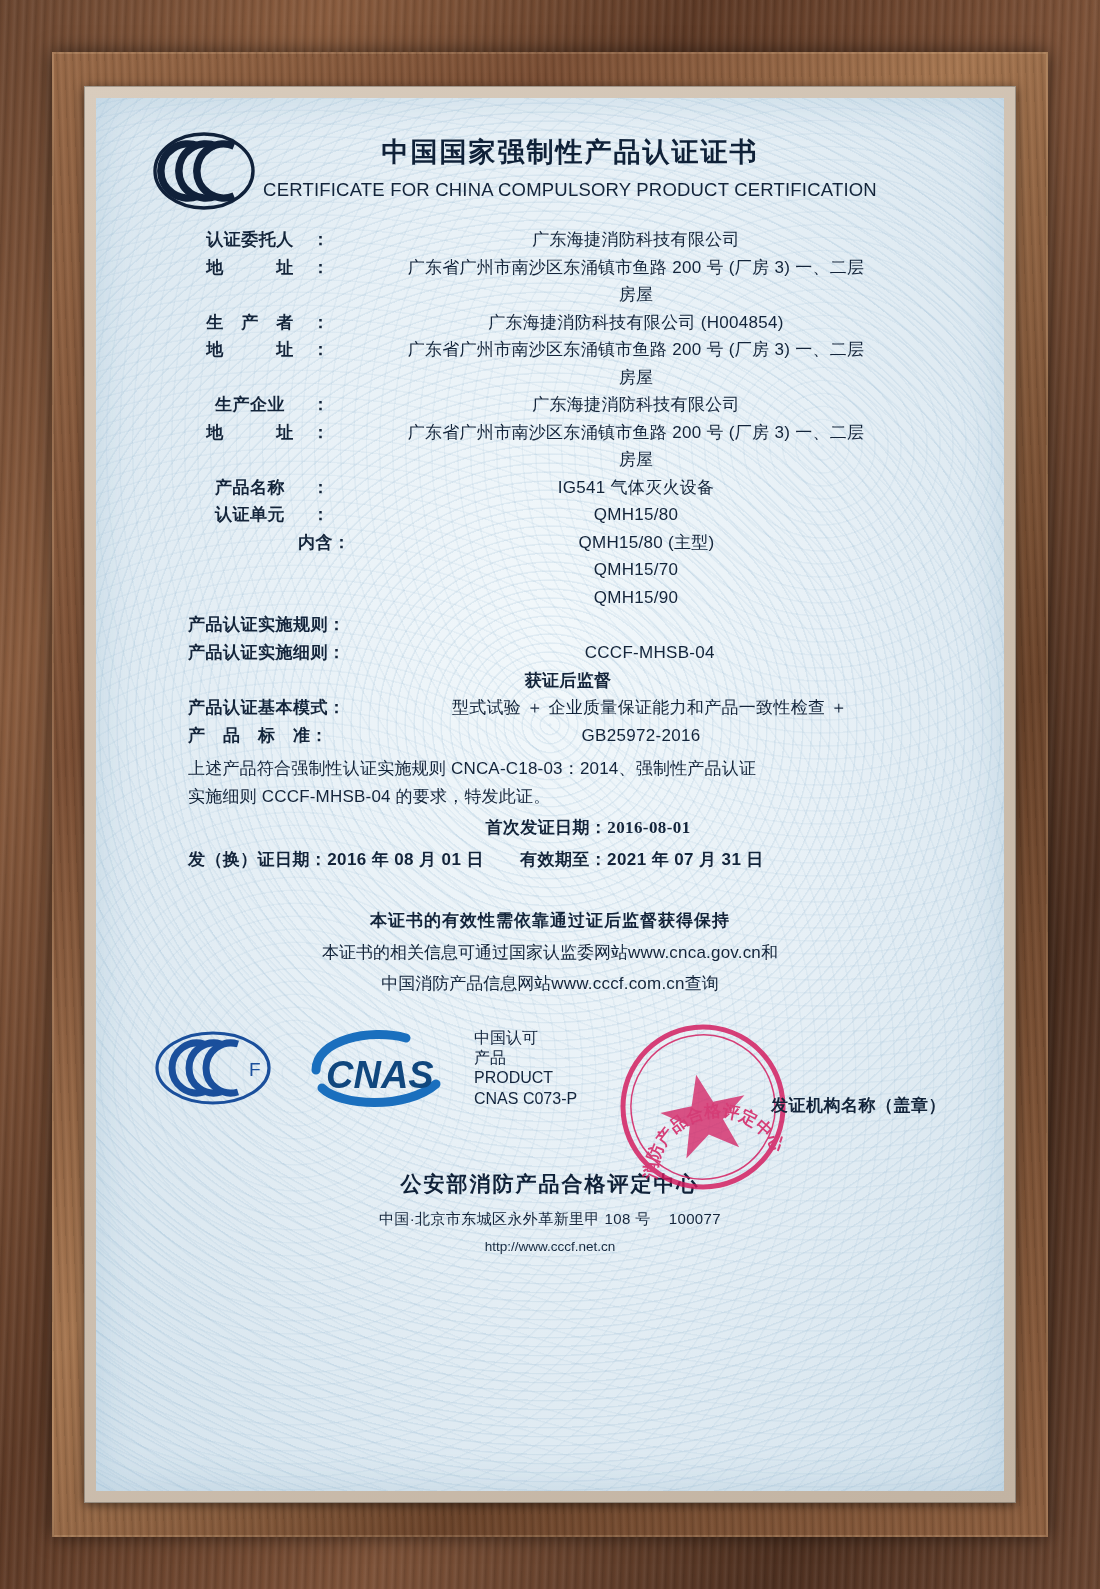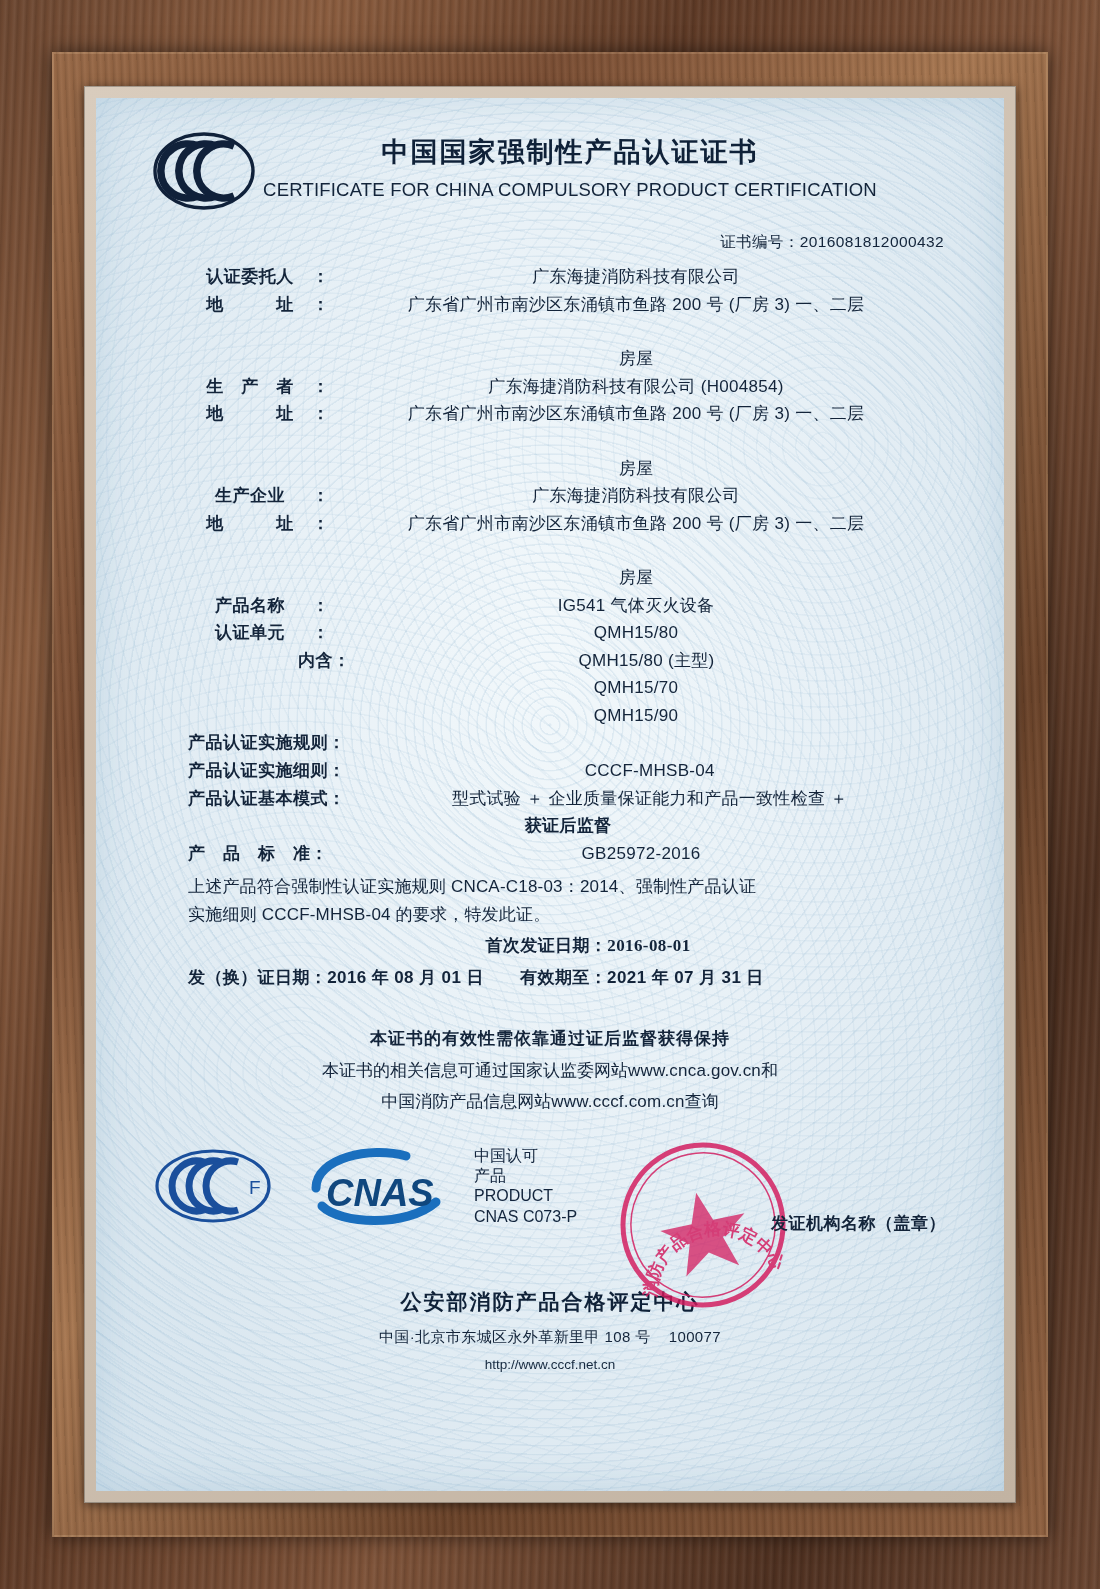--- a/index.html
+++ b/index.html
@@ -130,21 +130,21 @@
     font-weight: bold;
     letter-spacing: 0.5px;
     white-space: nowrap;
   }
   .colon { flex: 0 0 auto; width: 12px; font-weight: bold; }
   .val {
     flex: 1 1 auto;
     letter-spacing: 0.3px;
   }
   .val.cont { padding-left: 0; }
-  .indent-row { padding-left: 136px; margin-top: 27px; }
+  .indent-row { padding-left: 136px; }
   .sub-row { padding-left: 110px; }
   .sub-row .lbl2 {
     font-weight: bold;
     letter-spacing: 0.5px;
   }
 
   .statement {
     margin-top: 6px;
     font-size: 17px;
     line-height: 1.62;
@@ -250,23 +250,20 @@
         <svg class="cc-logo" viewBox="0 0 104 82">
           <ellipse cx="52" cy="41" rx="49" ry="37" fill="none" stroke="#10213a" stroke-width="3.4"></ellipse>
           <path d="M46 16 A27 27 0 1 0 46 66" fill="none" stroke="#10213a" stroke-width="7.5" stroke-linecap="butt"></path>
           <path d="M64 16 A27 27 0 1 0 64 66" fill="none" stroke="#10213a" stroke-width="7.5" stroke-linecap="butt"></path>
           <path d="M82 16 A27 27 0 1 0 82 66" fill="none" stroke="#10213a" stroke-width="7.5" stroke-linecap="butt"></path>
         </svg>
         <div class="title-zh">中国国家强制性产品认证证书</div>
         <div class="title-en">CERTIFICATE FOR CHINA COMPULSORY PRODUCT CERTIFICATION</div>
       </div>
 
-      <div class="cert-no">
-        <span>证书编号：</span><span>2016081812000432</span>
-      </div>
 
       <div class="fields">
 
         <div class="row">
           <div class="lbl">认证委托人</div>
           <div class="colon">：</div>
           <div class="val">广东海捷消防科技有限公司</div>
         </div>
 
         <div class="row">
@@ -333,25 +330,25 @@
         </div>
 
         <div class="row">
           <div class="lbl" style="width:auto;padding-right:6px">产品认证实施规则：</div>
         </div>
         <div class="row">
           <div class="lbl" style="width:auto;padding-right:6px">产品认证实施细则：</div>
           <div class="val">CCCF-MHSB-04</div>
         </div>
         <div class="row">
+          <div class="val" style="font-weight:bold">获证后监督</div>
+        </div>
+        <div class="row">
           <div class="lbl" style="width:auto;padding-right:6px">产品认证基本模式：</div>
           <div class="val">型式试验 ＋ 企业质量保证能力和产品一致性检查 ＋</div>
-        </div>
-        <div class="row">
-          <div class="val" style="font-weight:bold">获证后监督</div>
         </div>
         <div class="row">
           <div class="lbl" style="width:auto;padding-right:6px">产　品　标　准：</div>
           <div class="val">GB25972-2016</div>
         </div>
 
         <div class="statement">
           <div>上述产品符合强制性认证实施规则 CNCA-C18-03：2014、强制性产品认证</div>
           <div>实施细则 CCCF-MHSB-04 的要求，特发此证。</div>
         </div>

